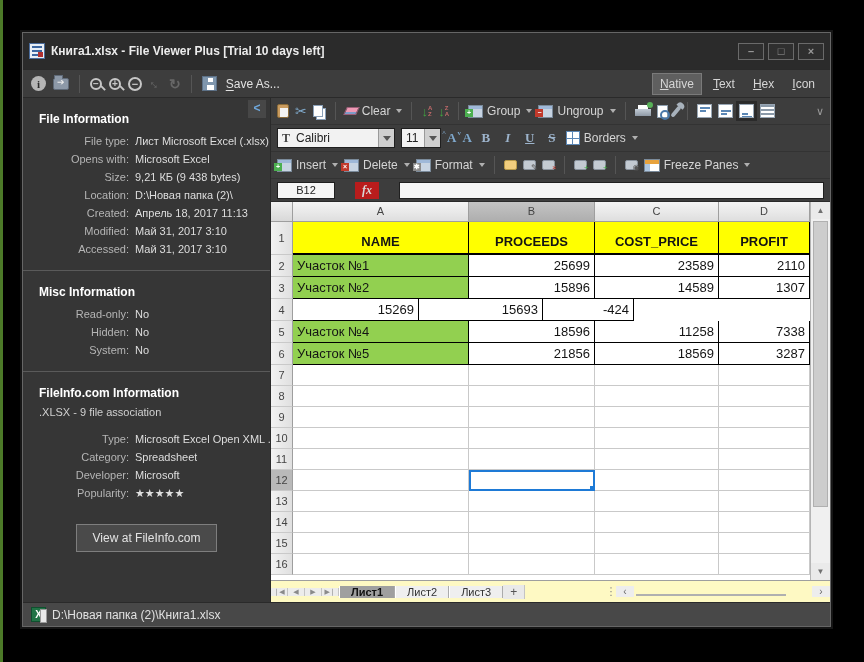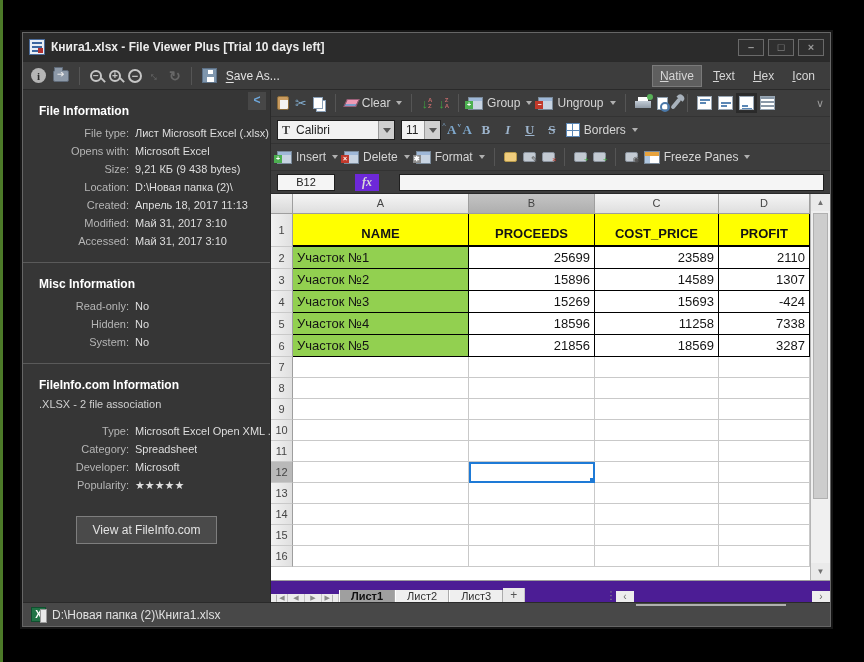--- a/index.html
+++ b/index.html
@@ -5,21 +5,21 @@
   * { box-sizing: border-box; margin: 0; padding: 0; }
   html,body { width:864px; height:662px; overflow:hidden; background:#000; font-family:"Liberation Sans", sans-serif; }
   .desktop { position:relative; width:864px; height:662px; background:#000; }
   .desktop-edge { position:absolute; left:0; top:0; width:3px; height:662px; background:#4c7a28; }
 
   .window { position:absolute; left:22px; top:32px; width:809px; height:595px;
             background:#3a3a3a; border:1px solid #666; box-shadow:0 0 0 2px #151515;
             display:flex; flex-direction:column; }
 
   
-  .titlebar { height:28px; background:#2b2b2b; display:flex; align-items:center; padding:0 6px; flex:0 0 auto; }
+  .titlebar { height:36px; background:#2b2b2b; display:flex; align-items:center; padding:0 6px; flex:0 0 auto; }
   .app-ic { width:16px; height:16px; margin-right:6px; background:#e8eef5; border:1px solid #4a6b9a; position:relative; }
   .app-ic::before { content:""; position:absolute; left:2px; top:2px; width:10px; height:2px; background:#3c66a0; box-shadow:0 4px 0 #3c66a0, 0 8px 0 #3c66a0; }
   .app-ic::after { content:""; position:absolute; right:1px; bottom:1px; width:5px; height:5px; background:#b03030; }
   .titlebar .title { color:#ececec; font-size:12px; font-weight:bold; flex:1; white-space:nowrap; overflow:hidden; }
   .winbtns { display:flex; gap:4px; }
   .wbtn { width:26px; height:17px; border:1px solid #6a6a6a; background:#2f2f2f; color:#9a9a9a;
           font-size:11px; line-height:15px; text-align:center; font-weight:bold; }
 
   
   .menubar { height:25px; background:#3a3a3a; border-top:1px solid #222; display:flex; align-items:center; padding:0 12px; flex:0 0 auto; }
@@ -114,21 +114,21 @@
   .bub.yel { background:#f0cd7e; border-color:#b89a4a; }
   .bub .mini { position:absolute; right:-3px; bottom:-3px; font-size:8px; line-height:8px; color:#555; }
   .bub .mini.red { color:#c0392b; } .bub .mini.grn { color:#3fa53f; }
   .freeze-ic { width:16px; height:13px; border:1px solid #7a8a9a; background:
       linear-gradient(#e8a33d,#e8a33d) 0 0/16px 4px no-repeat,
       linear-gradient(#aec6e0,#aec6e0) 0 4px/5px 9px no-repeat, #fff; }
 
   
   .fbar { height:23px; display:flex; align-items:center; padding:0 6px; gap:20px; background:#3d3d3d; border-bottom:1px solid #2a2a2a; flex:0 0 auto; }
   .cellref { width:58px; height:17px; background:#f5f5f5; border:1px solid #1f1f1f; font-size:11px; color:#222; text-align:center; line-height:15px; }
-  .fx { width:24px; height:17px; background:#6d28d9; color:#d8d8d8; font-style:italic; font-weight:bold; font-size:12px; text-align:center; line-height:16px; font-family:"Liberation Serif", serif; }
+  .fx { width:24px; height:17px; background:#b91c1c; color:#d8d8d8; font-style:italic; font-weight:bold; font-size:12px; text-align:center; line-height:16px; font-family:"Liberation Serif", serif; }
   .finput { flex:1; height:17px; background:#f5f5f5; border:1px solid #1f1f1f; font-size:11px; color:#222; padding:0 4px; }
 
   
   .gridwrap { flex:1; display:flex; min-height:0; background:#fff; }
   .gridclip { flex:1; overflow:hidden; position:relative; background:#fff; }
   .g-hrow { display:flex; height:20px; }
   .g-corner { width:22px; flex:0 0 auto; background:linear-gradient(#f0f0f0,#d8d8d8); border-right:1px solid #9e9e9e; border-bottom:1px solid #9e9e9e; }
   .g-colhead { flex:0 0 auto; background:linear-gradient(#f5f5f5,#dedede); border-right:1px solid #9e9e9e; border-bottom:1px solid #9e9e9e; font-size:11px; color:#444; text-align:center; line-height:19px; }
   .g-colhead.sel { background:linear-gradient(#c4c4c4,#aeaeae); }
   .g-row { display:flex; }
@@ -141,21 +141,21 @@
   .g-cell.selcell { border:2px solid #1e7ad6; z-index:2; }
   .fill-handle { position:absolute; right:-1px; bottom:-1px; width:5px; height:5px; background:#1e7ad6; border:1px solid #fff; }
 
   
   .vscroll { width:20px; flex:0 0 auto; background:#f0f0f0; border-left:1px solid #b5b5b5; display:flex; flex-direction:column; align-items:center; }
   .vs-btn { width:100%; height:17px; background:#eaeaea; color:#707070; font-size:8px; display:flex; align-items:center; justify-content:center; }
   .vs-track { flex:1; width:100%; position:relative; }
   .vs-thumb { position:absolute; top:2px; left:2px; right:2px; height:286px; background:#cdcdcd; border:1px solid #b0b0b0; }
 
   
-  .tabbar { height:22px; background:#4c1d95; display:flex; align-items:flex-end; flex:0 0 auto; border-top:1px solid #9e9e9e; }
+  .tabbar { height:22px; background:#fef9c3; display:flex; align-items:center; flex:0 0 auto; border-top:1px solid #9e9e9e; }
   .nav-btn { width:17px; display:flex; align-items:center; justify-content:center; color:#8a8a8a; font-size:7px; background:#ececec; border-right:1px solid #c4c4c4; }
   .tabs { display:flex; }
   .tab { background:#efefef; border-right:1px solid #ababab; border-left:1px solid #fff; padding:0 11px; font-size:11px; color:#333; display:flex; align-items:center; }
   .tab.active { background:#9f9f9f; color:#111; font-weight:bold; }
   .addtab { width:22px; display:flex; align-items:center; justify-content:center; color:#555; font-size:12px; background:#e9e9e9; border-right:1px solid #c4c4c4; }
   .tab-spacer { flex:1; }
   .splitter { width:10px; display:flex; align-items:center; justify-content:center; color:#8a8a8a; font-size:11px; }
   .hs-btn { width:18px; display:flex; align-items:center; justify-content:center; color:#6a6a6a; font-size:10px; background:#ededed; }
   .hs-track { width:178px; position:relative; background:#f4f4f4; }
   .hs-thumb { position:absolute; left:2px; top:2px; bottom:2px; width:150px; background:#cdcdcd; border:1px solid #b0b0b0; }
@@ -257,21 +257,21 @@
               <span class="val">No</span>
             </div>
             <div class="inforow">
               <span class="lab">System:</span>
               <span class="val">No</span>
             </div>
           </div>
 
         <hr class="side-divider">
         <div class="sec-title">FileInfo.com Information</div>
-        <div class="subtitle">.XLSX - 2 file association</div>
+        <div class="subtitle">.XLSX - 9 file association</div>
         <div>
 
         <div class="inforow">
               <span class="lab">Type:</span>
               <span class="val">Microsoft Excel Open XML ...</span>
             </div>
             <div class="inforow">
               <span class="lab">Category:</span>
               <span class="val">Spreadsheet</span>
             </div>
@@ -453,21 +453,20 @@
               </div>
               <div class="g-row" style="height: 22px;">
                 <div class="g-rowhead">3</div>
                 <div class="g-cell name" style="width: 176px;">Участок №2</div>
                 <div class="g-cell num" style="width: 126px;">15896</div>
                 <div class="g-cell num" style="width: 124px;">14589</div>
                 <div class="g-cell num" style="width: 91px;">1307</div>
               </div>
               <div class="g-row" style="height: 22px;">
                 <div class="g-rowhead">4</div>
-                <div class="g-cell name" style="width: 176px;">Участок №3</div>
                 <div class="g-cell num" style="width: 126px;">15269</div>
                 <div class="g-cell num" style="width: 124px;">15693</div>
                 <div class="g-cell num" style="width: 91px;">-424</div>
               </div>
               <div class="g-row" style="height: 22px;">
                 <div class="g-rowhead">5</div>
                 <div class="g-cell name" style="width: 176px;">Участок №4</div>
                 <div class="g-cell num" style="width: 126px;">18596</div>
                 <div class="g-cell num" style="width: 124px;">11258</div>
                 <div class="g-cell num" style="width: 91px;">7338</div>

